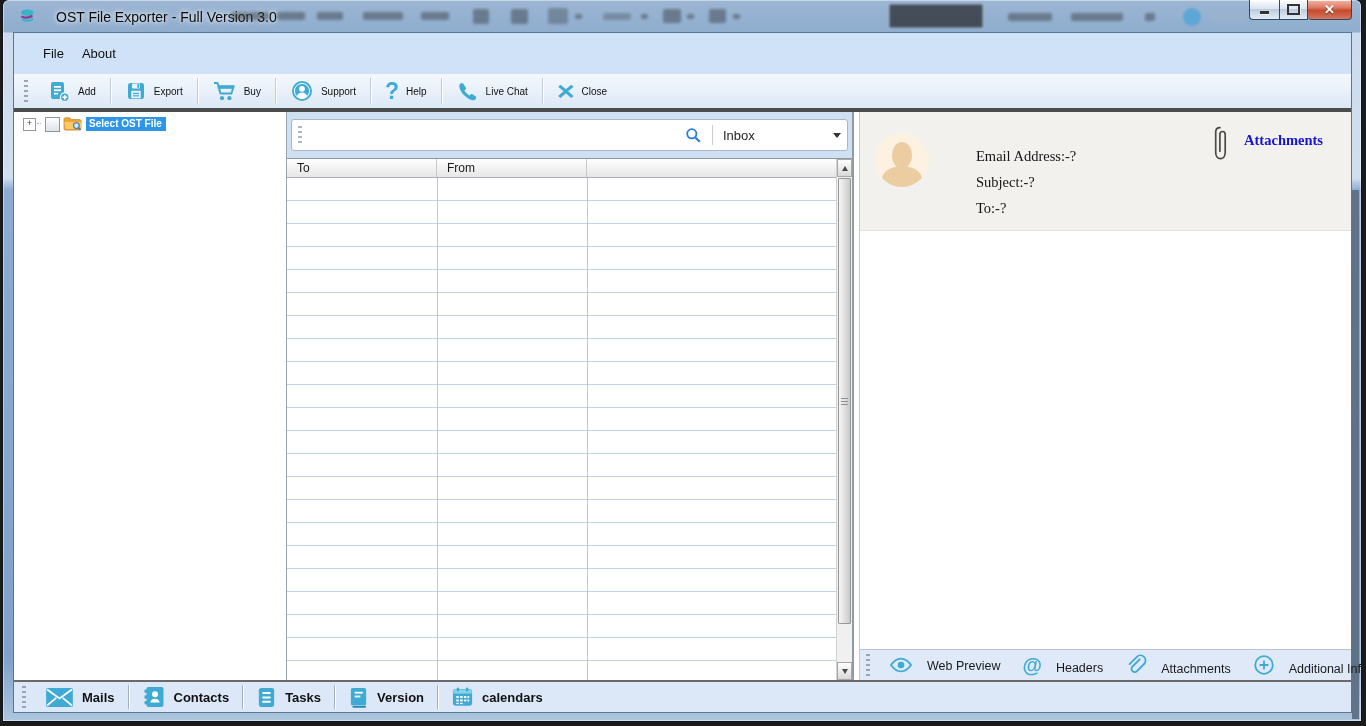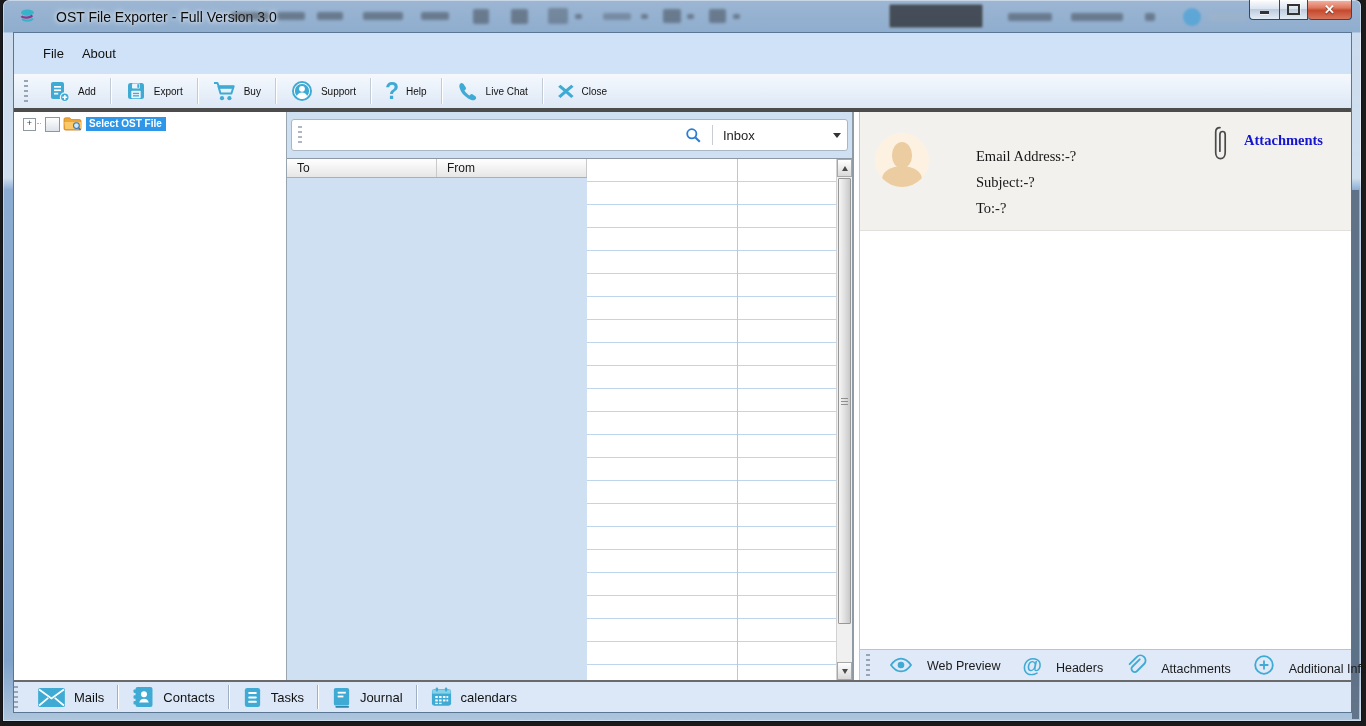--- a/index.html
+++ b/index.html
@@ -64,21 +64,21 @@
   .list-panel{width:565px;background:#cfe0f2;display:flex;flex-direction:column;flex:0 0 auto;min-height:0;}
   .search-band{height:46px;display:flex;align-items:center;padding:0 4px;flex:0 0 auto;}
   .search-box{flex:1;height:30px;background:#fff;border:1px solid #aab6c4;border-radius:3px;display:flex;align-items:center;padding:0 6px;}
   .search-grip{width:4px;height:18px;background:repeating-linear-gradient(180deg,#aeb8c4 0 2px,transparent 2px 5px);margin-right:6px;}
   .search-input{flex:1;border:none;outline:none;font-size:13px;height:24px;background:transparent;font-family:"Liberation Sans",sans-serif;}
   .search-div{width:1px;height:20px;background:#c8cdd4;margin:0 10px;}
   .folder-dd{display:flex;align-items:center;width:118px;cursor:default;}
   .folder-dd-label{font-size:13px;color:#222;flex:1;}
   .caret-down{width:0;height:0;border-left:4px solid transparent;border-right:4px solid transparent;border-top:5px solid #333;}
   .table-wrap{flex:1;display:flex;min-height:0;border-top:1px solid #8d98a2;}
-  .table-main{flex:1;display:flex;flex-direction:row;min-width:0;}
+  .table-main{flex:1;display:flex;flex-direction:column;min-width:0;}
   .thead{height:18px;display:flex;background:linear-gradient(#ffffff,#e6e6e6);border-bottom:1px solid #aab0b6;flex:0 0 auto;}
   .th{font-size:12px;color:#1a1a1a;padding-left:10px;display:flex;align-items:center;border-right:1px solid #c9c9c9;box-sizing:border-box;}
   .th.c0,.th.c1{width:150px;flex:0 0 auto;}
   .th.c2{flex:1;border-right:none;}
   .tbody{flex:1;background:#fff;position:relative;overflow:hidden;}
   .mailrow{height:22px;border-bottom:1px solid #bdd6ec;}
   .vline{position:absolute;top:0;bottom:0;width:1px;background:#aecbe6;}
   .vline.v1{left:150px;} .vline.v2{left:300px;}
   
   .vscroll{width:15px;background:#f0f0f0;border-left:1px solid #d2d2d2;display:flex;flex-direction:column;position:relative;flex:0 0 auto;}
@@ -100,21 +100,21 @@
   .preview-fields{position:absolute;left:116px;top:31px;font-family:"Liberation Serif",serif;font-size:14.5px;color:#161616;line-height:26px;}
   .pf-to{margin-left:0;}
   .attach-wrap{position:absolute;right:28px;top:13px;display:flex;align-items:flex-start;gap:16px;}
   .attach-label{font-family:"Liberation Serif",serif;font-weight:bold;font-size:14.5px;margin-top:7px;}
   .preview-body{flex:1;background:#fff;}
   .preview-toolbar{height:30px;background:#dfe9f7;border-top:1px solid #b9c3d1;display:flex;align-items:center;padding-left:6px;gap:4px;flex:0 0 auto;}
   .pt-item{display:flex;align-items:flex-end;gap:14px;padding:0 9px;cursor:default;}
   .pt-label{font-size:12.5px;color:#1a1a1a;white-space:nowrap;}
   .at-sign{color:#3fabd4;font-size:20px;font-weight:bold;line-height:1;}
   
-  .tabsbar{height:30px;background:#dce8f7;border-top:2px solid #6a6a6a;display:flex;align-items:center;flex:0 0 auto;}
+  .tabsbar{height:30px;background:#dce8f7;border-top:2px solid #6a6a6a;display:flex;align-items:center;padding-left:8px;flex:0 0 auto;font-weight:bold;}
   .tab-item{display:flex;align-items:center;gap:8px;padding:0 13px;height:100%;cursor:default;}
   .tab-label{font-size:13px;color:#111;}
   .tab-sep{width:1px;height:24px;background:#9fb0c4;box-shadow:1px 0 0 #fff;}
   svg{display:block;}
 </style>
 </head>
 <body>
 
 <div class="window">
 
@@ -448,21 +448,21 @@
 
       <div class="tab-item">
         <span>
           <svg width="21" height="23" viewBox="0 0 22 24">
             <rect x="3" y="2" width="16" height="18.5" rx="2" fill="#3fabd4"></rect>
             <rect x="4.5" y="20.8" width="14.5" height="2" rx="1" fill="#2d86ab"></rect>
             <rect x="7" y="6" width="8.5" height="1.9" fill="#fff"></rect>
             <rect x="7" y="10" width="6" height="1.9" fill="#fff"></rect>
           </svg>
         </span>
-        <span class="tab-label">Journal</span>
+        <span class="tab-label">Version</span>
       </div>
       <span class="tab-sep"></span>
 
       <div class="tab-item">
         <span>
           <svg width="23" height="22" viewBox="0 0 24 22">
             <rect x="2" y="3" width="20" height="17" rx="2.5" fill="#3fabd4"></rect>
             <rect x="2.5" y="3.5" width="19" height="4" fill="#86d2e8"></rect>
             <rect x="6" y="1" width="2.4" height="4.2" rx="1" fill="#3fabd4"></rect>
             <rect x="15.6" y="1" width="2.4" height="4.2" rx="1" fill="#3fabd4"></rect>

